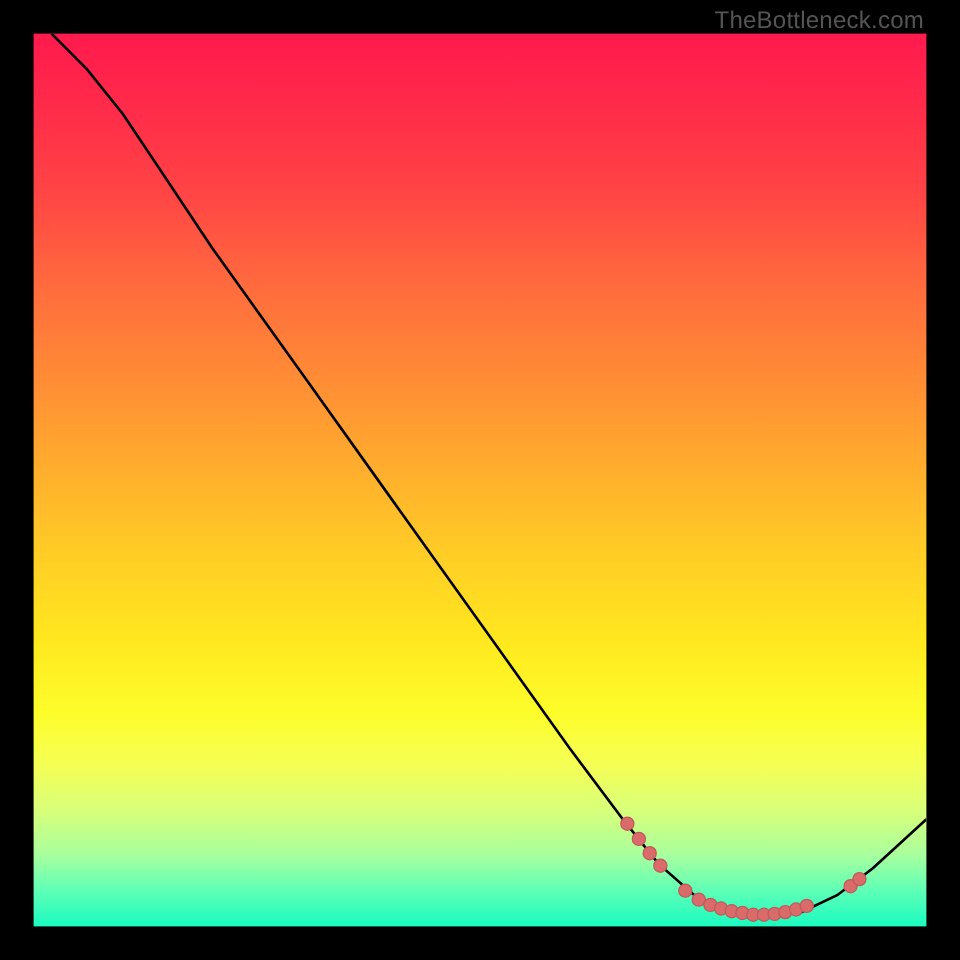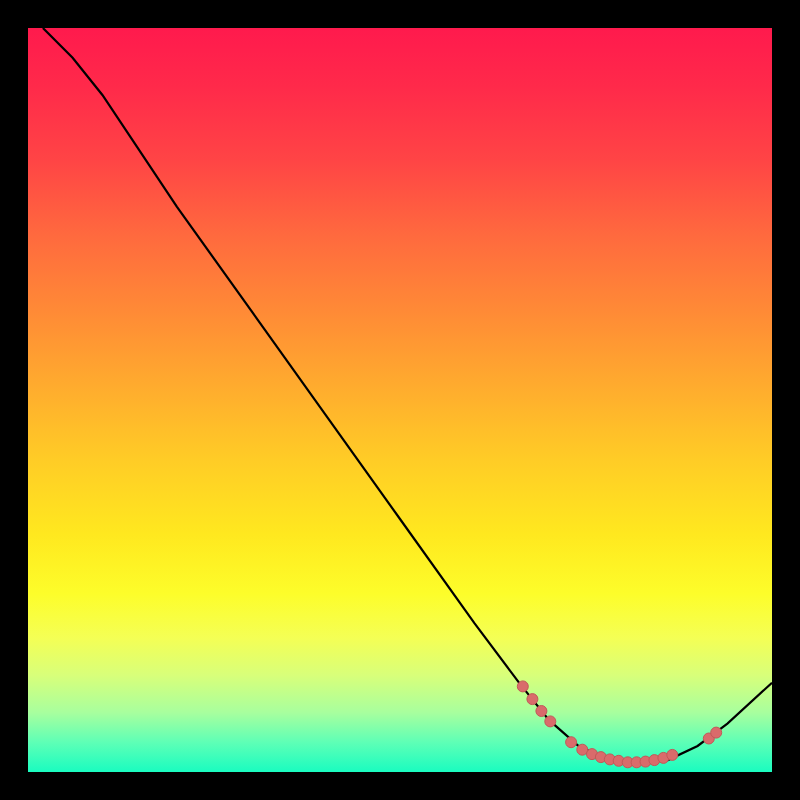--- a/index.html
+++ b/index.html
@@ -56,20 +56,21 @@
     top: 28px;
     width: 744px;
     height: 744px;
     z-index: 5;
   }
 </style>
 </head>
 <body>
 <div class="container">
 
+  <div class="watermark">TheBottleneck.com</div>
 
   <div class="plot-area"></div>
 
   <svg class="overlay" viewBox="0 0 744 744">
     <path id="curve-path" fill="none" stroke="#000000" stroke-width="2.2" d="M14.9 0.0 L44.6 29.8 L74.4 67.0 L104.2 111.6 L148.8 178.6 L223.2 282.7 L297.6 386.9 L372.0 491.0 L446.4 595.2 L491.0 654.7 L520.8 691.9 L550.6 718.0 L580.3 732.1 L610.1 735.1 L639.8 732.1 L669.6 718.0 L699.4 695.6 L744.0 654.7 "></path>
     <g id="dots">
         <circle cx="494.8" cy="658.4" r="5.5" fill="#d96b6b" stroke="#c25858" stroke-width="1"></circle>
         <circle cx="504.4" cy="671.1" r="5.5" fill="#d96b6b" stroke="#c25858" stroke-width="1"></circle>
         <circle cx="513.4" cy="683.0" r="5.5" fill="#d96b6b" stroke="#c25858" stroke-width="1"></circle>
         <circle cx="522.3" cy="693.4" r="5.5" fill="#d96b6b" stroke="#c25858" stroke-width="1"></circle>

